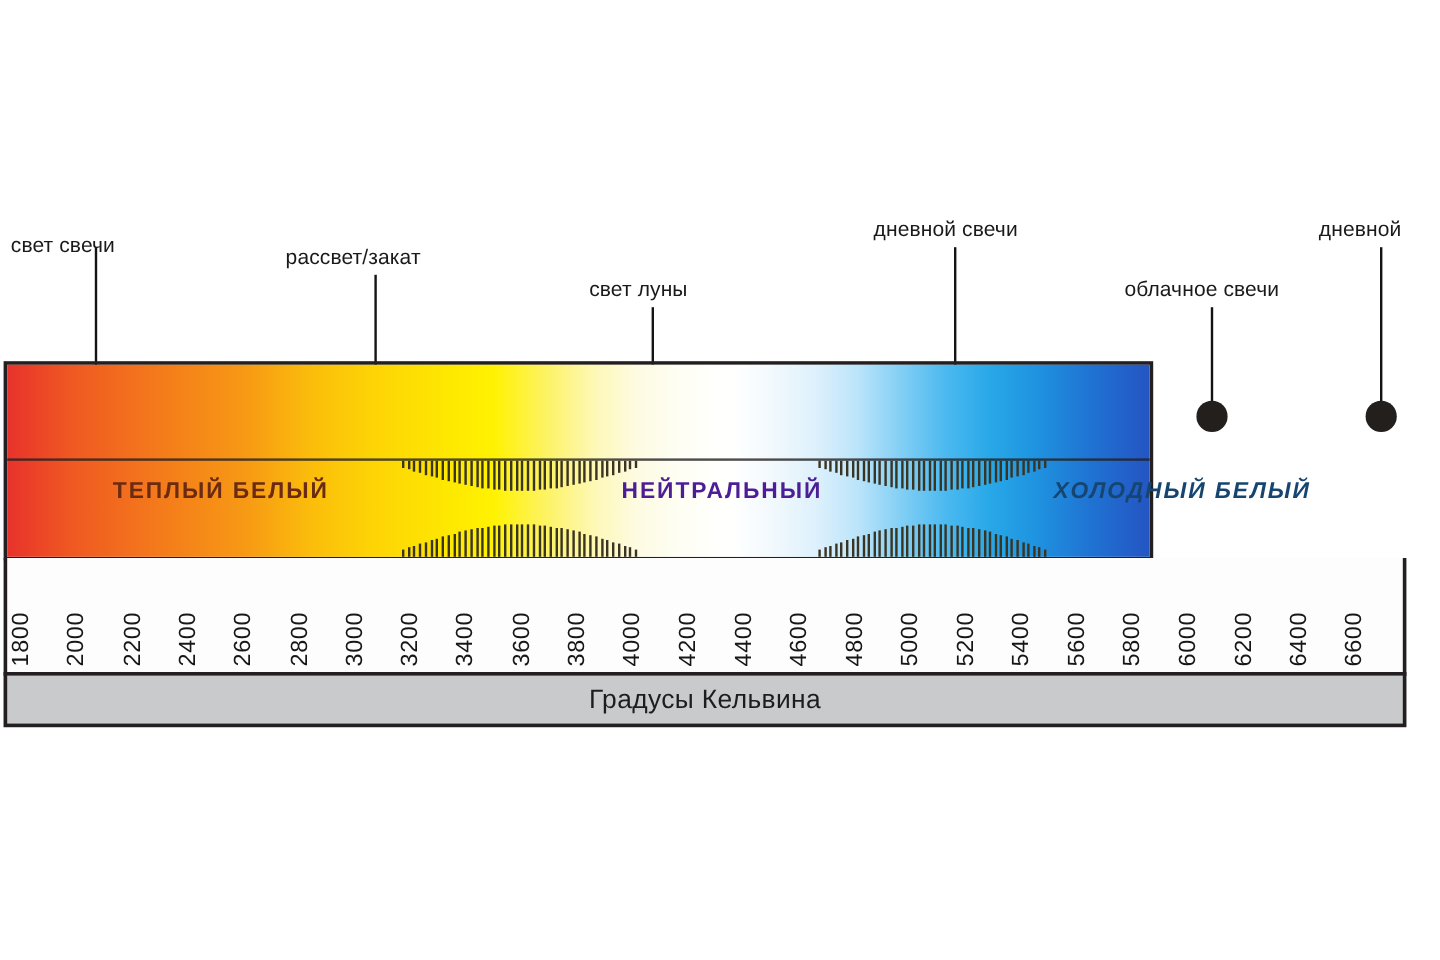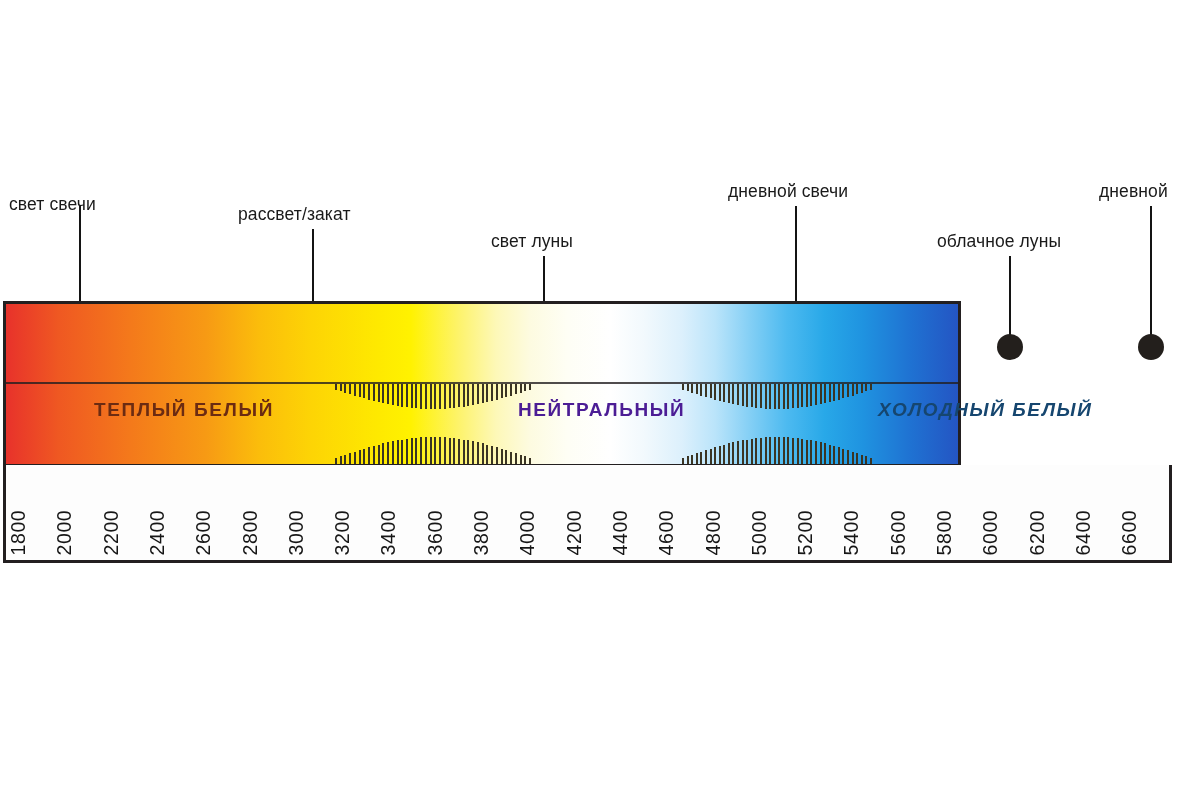--- a/index.html
+++ b/index.html
@@ -113,21 +113,21 @@
         <div class="ctext" style="left: 491px; top: 233px;">свет луны</div>
         <div class="cline" style="left: 543px; top: 256px; height: 90px;"></div>
         <div class="dot" style="left: 531px; top: 334px;"></div>
       </div>
       <div class="callout">
         <div class="ctext" style="left: 728px; top: 183px;">дневной свечи</div>
         <div class="cline" style="left: 795px; top: 206px; height: 140px;"></div>
         <div class="dot" style="left: 783px; top: 334px;"></div>
       </div>
       <div class="callout">
-        <div class="ctext" style="left: 937px; top: 233px;">облачное луны</div>
+        <div class="ctext" style="left: 937px; top: 233px;">облачное свечи</div>
         <div class="cline" style="left: 1009px; top: 256px; height: 90px;"></div>
         <div class="dot" style="left: 997px; top: 334px;"></div>
       </div>
       <div class="callout">
         <div class="ctext" style="left: 1099px; top: 183px;">дневной</div>
         <div class="cline" style="left: 1150px; top: 206px; height: 140px;"></div>
         <div class="dot" style="left: 1138px; top: 334px;"></div>
       </div>
     </div>
 
@@ -336,14 +336,17 @@
       <div class="knum" style="left: 809.1px;">5200</div>
       <div class="knum" style="left: 855.4px;">5400</div>
       <div class="knum" style="left: 901.7px;">5600</div>
       <div class="knum" style="left: 948px;">5800</div>
       <div class="knum" style="left: 994.3px;">6000</div>
       <div class="knum" style="left: 1040.6px;">6200</div>
       <div class="knum" style="left: 1086.9px;">6400</div>
       <div class="knum" style="left: 1133.2px;">6600</div>
     </div>
 
+  <div id="footer">
+    <span class="ftext">Градусы Кельвина</span>
+  </div>
 
 </div>
 
 </body></html>

